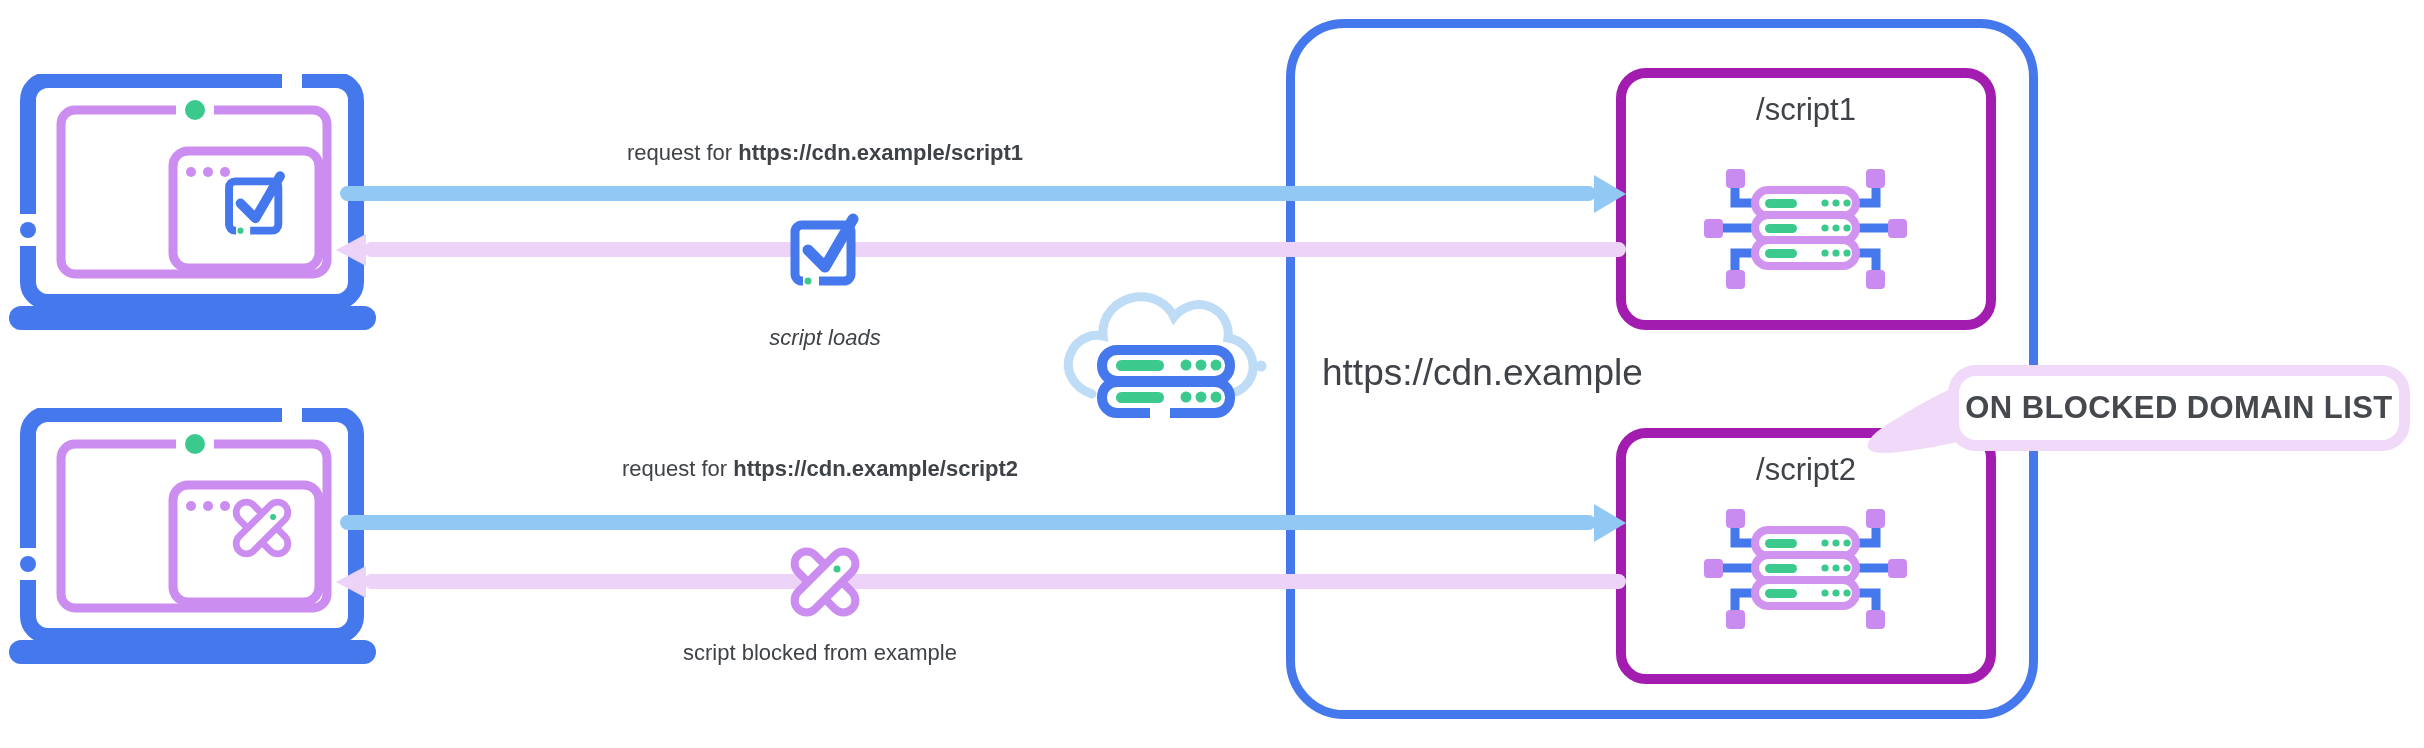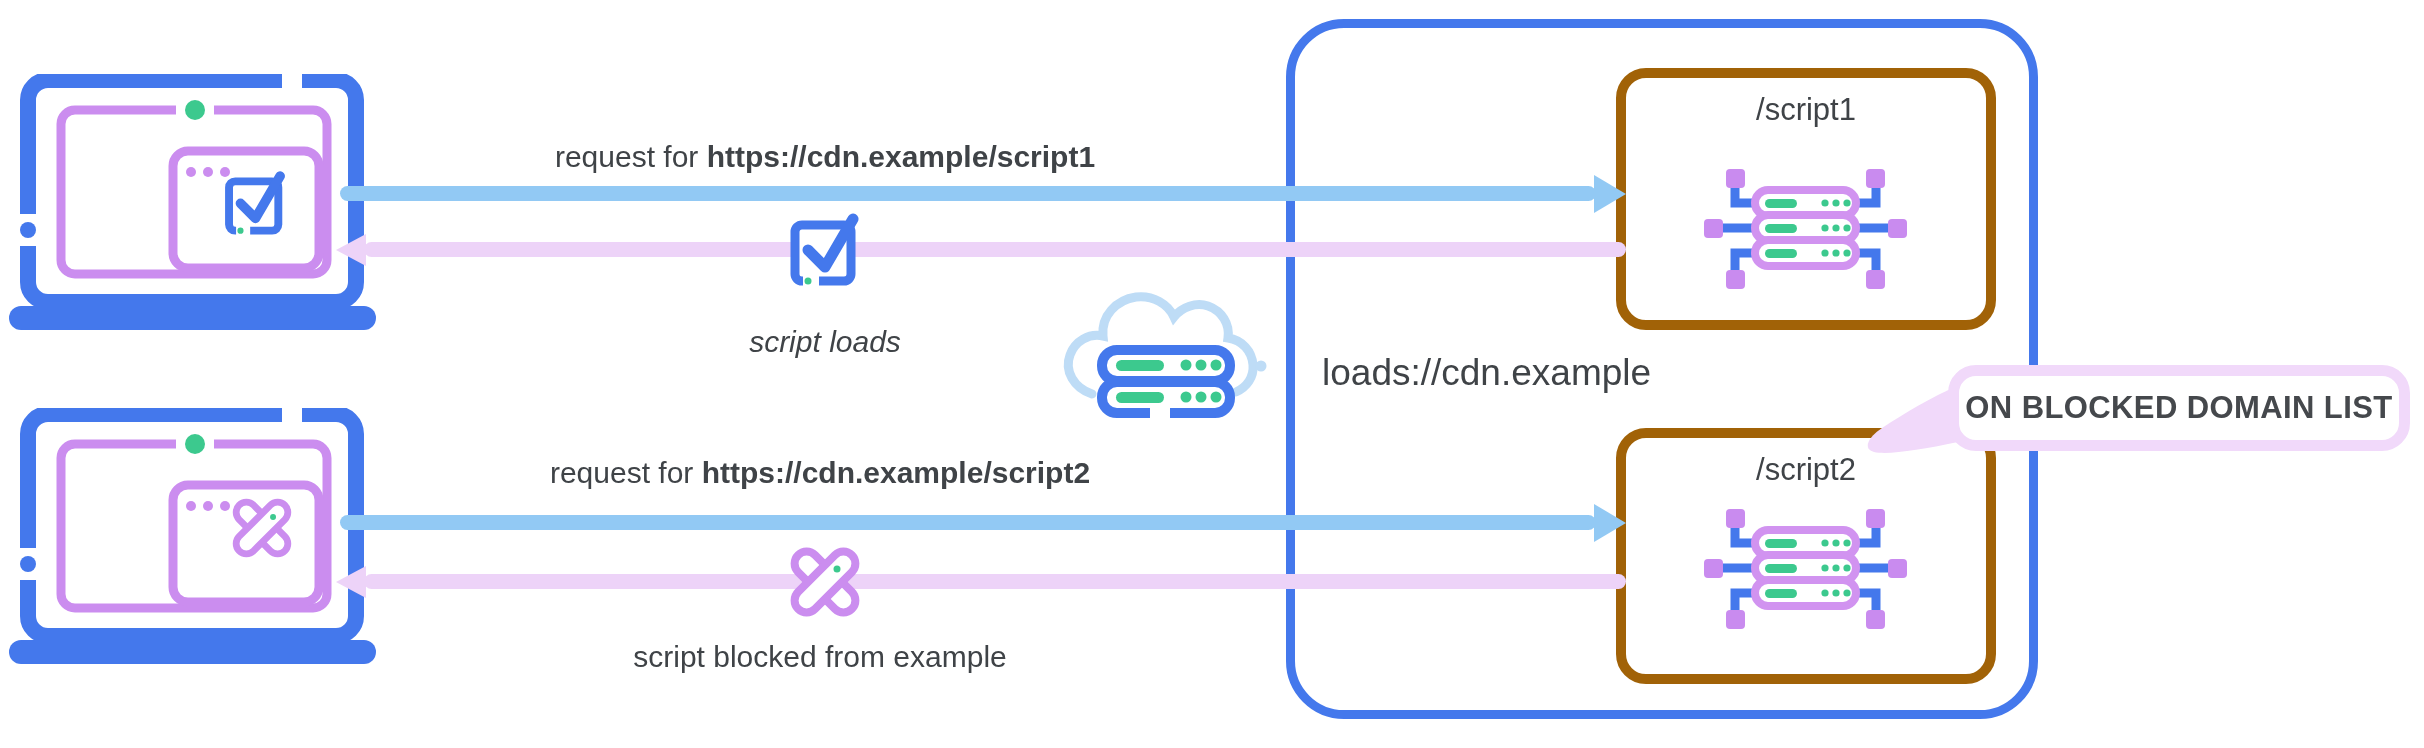--- a/index.html
+++ b/index.html
@@ -1,43 +1,43 @@
 <!DOCTYPE html>
 <html><head>
 <meta charset="utf-8">
 <style>
   html,body{margin:0;padding:0;background:#ffffff;}
   #canvas{position:relative;width:2424px;height:748px;background:#ffffff;overflow:hidden;
           font-family:"Liberation Sans", sans-serif;color:#3F4347;}
   .abs{position:absolute;}
-  .flow-label{position:absolute;width:800px;text-align:center;font-size:30px;color:#3F4347;white-space:nowrap;}
+  .flow-label{position:absolute;width:800px;text-align:center;font-size:22px;color:#3F4347;white-space:nowrap;}
   .flow-label b{font-weight:bold;}
   .shaft{position:absolute;height:15px;border-radius:8px;}
   .shaft.blue{background:#92C9F4;}
   .shaft.pink{background:#EDD3F8;}
   .head-right{position:absolute;width:0;height:0;border-top:19px solid transparent;border-bottom:19px solid transparent;border-left:32px solid #92C9F4;}
   .head-left{position:absolute;width:0;height:0;border-top:16px solid transparent;border-bottom:16px solid transparent;border-right:30px solid #EDD3F8;}
   #cdn-box{position:absolute;left:1286px;top:19px;width:752px;height:700px;box-sizing:border-box;
            border:9px solid #4478EC;border-radius:58px;background:transparent;}
-  .script-box{position:absolute;left:1616px;width:380px;box-sizing:border-box;border:10px solid #a16207;border-radius:30px;background:#ffffff;}
+  .script-box{position:absolute;left:1616px;width:380px;box-sizing:border-box;border:10px solid #a21caf;border-radius:30px;background:#ffffff;}
   .script-box .node-label{position:absolute;left:0;top:14px;width:100%;text-align:center;font-size:31px;color:#3F4347;}
   #cdn-label{position:absolute;left:1322px;top:352px;font-size:37px;color:#3F4347;white-space:nowrap;}
   #callout{position:absolute;left:1948px;top:365px;width:462px;height:86px;box-sizing:border-box;
            border:11px solid #F1D9FA;border-radius:28px;background:#ffffff;
            display:flex;align-items:center;justify-content:center;
            font-size:31px;font-weight:bold;letter-spacing:.4px;color:#45484C;white-space:nowrap;z-index:9;}
   .z4{z-index:4;} .z5{z-index:5;} .z9{z-index:9;}
 </style>
 </head>
 <body>
 
 <div id="canvas">
 
   <div id="cdn-box"></div>
-  <div id="cdn-label">loads://cdn.example</div>
+  <div id="cdn-label">https://cdn.example</div>
 
   <div class="script-box" style="top:68px;height:262px;">
     <div class="node-label">/script1</div>
   </div>
 
   <div class="script-box" style="top:428px;height:256px;">
     <div class="node-label">/script2</div>
   </div>
 
   <svg class="abs" style="left:1703px;top:163px;" width="205" height="132" viewBox="0 0 205 132">

